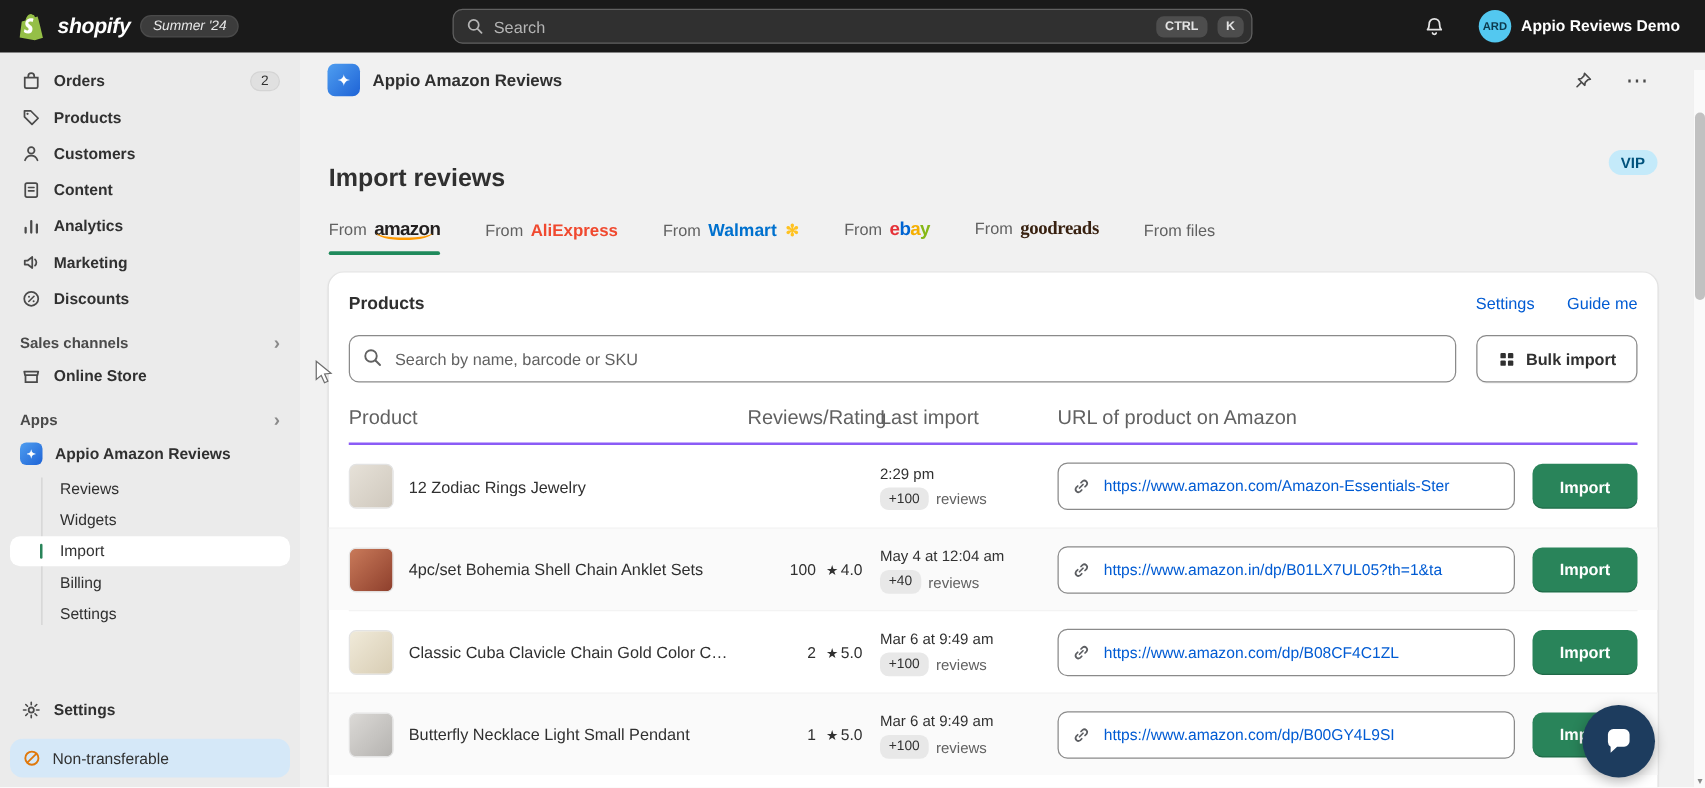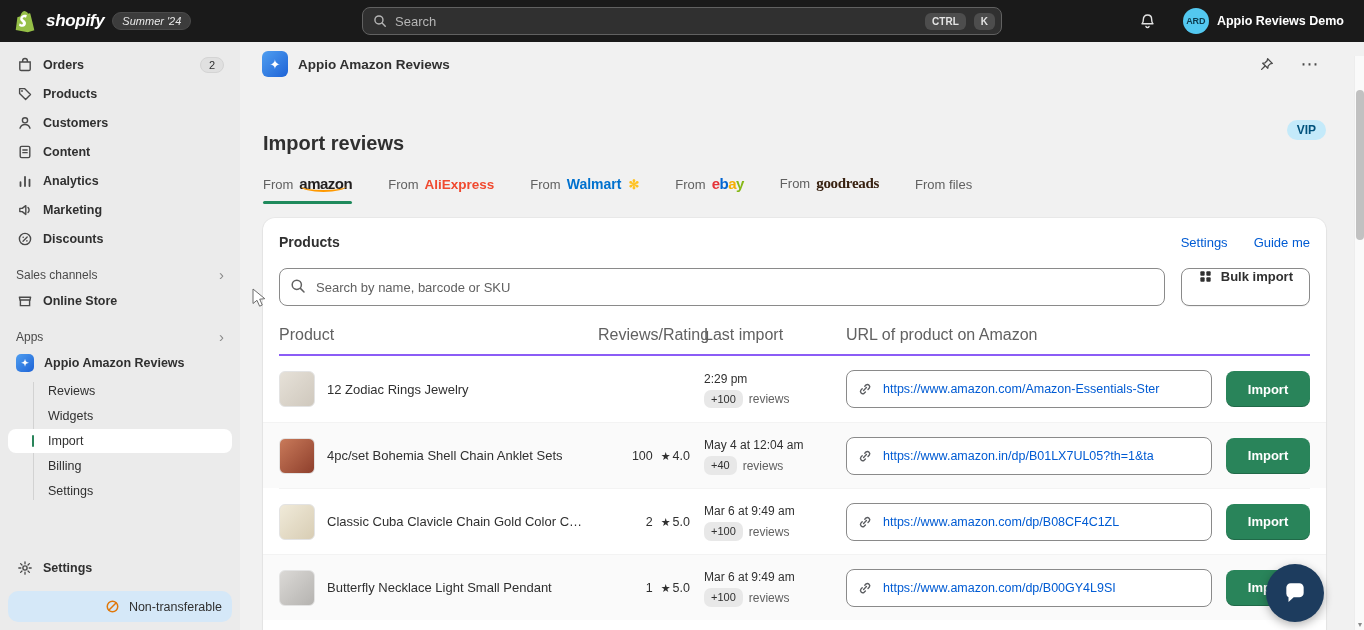--- a/index.html
+++ b/index.html
@@ -21,30 +21,30 @@
   .bell-btn { width:30px; height:30px; border-radius:8px; display:flex; align-items:center; justify-content:center; cursor:pointer; }
   .account { display:flex; align-items:center; gap:8px; cursor:pointer; padding:4px 6px; border-radius:8px; }
   .avatar { width:26px; height:26px; border-radius:50%; background:#53c8f0; color:#0c3a4d; font-size:9px; font-weight:700; display:flex; align-items:center; justify-content:center; }
   .account-name { color:#fff; font-size:12.5px; font-weight:700; white-space:nowrap; }
 
   
   .sidebar { position:absolute; top:42px; left:0; width:240px; bottom:0; background:#ebebeb; display:flex; flex-direction:column; padding-top:8px; z-index:30; }
   .side-item { display:flex; align-items:center; gap:10px; margin:1px 8px; padding:5px 8px; border-radius:8px; font-size:12.5px; font-weight:600; color:#303030; cursor:pointer; }
   .side-item .sicon { width:17px; height:17px; display:flex; align-items:center; justify-content:center; flex:0 0 17px; }
   .sbadge { margin-left:auto; background:#e0e0e0; border:1px solid #d4d4d4; color:#303030; font-size:11px; font-weight:500; padding:1px 8px; border-radius:10px; }
-  .side-header { display:flex; align-items:flex-end; justify-content:space-between; margin:14px 16px 4px 16px; font-size:12px; font-weight:400; color:#4a4a4a; cursor:pointer; }
+  .side-header { display:flex; align-items:flex-start; justify-content:space-between; margin:14px 16px 4px 16px; font-size:12px; font-weight:700; color:#4a4a4a; cursor:pointer; }
   .side-header .chev { font-size:15px; color:#8a8a8a; line-height:1; }
   .sub-list { position:relative; }
   .sub-list::before { content:''; position:absolute; left:33px; top:4px; bottom:4px; width:1px; background:#d2d2d2; }
   .sub-item { position:relative; margin:1px 8px; padding:5px 8px 5px 40px; border-radius:8px; font-size:12.5px; font-weight:500; color:#303030; cursor:pointer; }
   .sub-item.active { background:#ffffff; }
   .sub-item.active::before { content:''; position:absolute; left:24px; top:6px; bottom:6px; width:2px; border-radius:2px; background:#29845a; }
   .side-spacer { flex:1; }
   .settings-item { margin-bottom:6px; }
-  .side-footer { margin:4px 8px 8px 8px; background:#d5e8f8; border-radius:10px; display:flex; align-items:center; gap:9px; padding:8px 10px; font-size:12.5px; font-weight:500; color:#303030; cursor:pointer;justify-content:flex-end; }
+  .side-footer { margin:4px 8px 8px 8px; background:#d5e8f8; border-radius:10px; display:flex; align-items:center; gap:9px; padding:8px 10px; font-size:12.5px; font-weight:500; color:#303030; cursor:pointer; }
 
   
   .main { position:absolute; top:42px; left:240px; right:0; bottom:0; background:#f1f1f1; overflow:hidden; }
   .app-header { height:44px; display:flex; align-items:center; gap:10px; padding:0 22px; }
   .app-icon { width:26px; height:26px; border-radius:6px; background:linear-gradient(135deg,#4f9ef0,#1e63d6); display:flex; align-items:center; justify-content:center; color:#fff; font-size:13px; flex:0 0 26px; }
   .app-icon.small { width:18px; height:18px; border-radius:5px; font-size:9px; flex:0 0 18px; }
   .app-title { font-size:13.5px; font-weight:700; color:#303030; }
   .app-header-actions { margin-left:auto; display:flex; align-items:center; gap:16px; padding-right:18px; }
   .icon-btn { width:28px; height:28px; border-radius:8px; display:flex; align-items:center; justify-content:center; cursor:pointer; color:#4a4a4a; }
   .ellipsis { font-size:18px; color:#4a4a4a; letter-spacing:1px; line-height:1; }
@@ -71,21 +71,21 @@
   .card-head { display:flex; align-items:center; }
   .card-title { font-size:14px; font-weight:700; color:#303030; }
   .card-links { margin-left:auto; display:flex; gap:26px; }
   .link { color:#005bd3; font-size:13px; cursor:pointer; text-decoration:none; }
 
   .search-row { display:flex; gap:16px; margin-top:18px; }
   .prod-search { flex:1; position:relative; }
   .prod-search input { width:100%; height:38px; border:1px solid #8a8a8a; border-radius:8px; padding:0 12px 0 36px; font-size:13px; font-family:inherit; color:#303030; outline:none; background:#fff; }
   .prod-search input::placeholder { color:#616161; }
   .prod-search .mag { position:absolute; left:11px; top:10px; }
-  .bulk-btn { height:38px; background:#fff; border:1px solid #8a8a8a; border-radius:8px; display:flex; gap:8px; padding:0 16px; font-size:13px; font-weight:600; color:#303030; cursor:pointer; box-shadow:0 1px 0 rgba(0,0,0,.05); }
+  .bulk-btn { height:38px; background:#fff; border:1px solid #8a8a8a; border-radius:8px; display:flex; align-items:center; gap:8px; padding:0 16px; font-size:13px; font-weight:600; color:#303030; cursor:pointer; box-shadow:0 1px 0 rgba(0,0,0,.05); }
 
   .tgrid { display:grid; grid-template-columns: 1fr 92px 128px 366px 84px; gap:14px; align-items:center; }
   .thead { height:40px; margin-top:10px; font-size:16px; color:#616161; border-bottom:2px solid #8b5cf6; }
   .th-right { }
   .trow { height:66px; }
   .trow.alt { background:#fafafa; margin:0 -16px; padding:0 16px; }
   .trow + .trow { border-top:1px solid #f3f3f3; }
   .prod-cell { display:flex; align-items:center; gap:12px; min-width:0; }
   .thumb { width:36px; height:36px; border-radius:6px; border:1px solid #e3e3e3; flex:0 0 36px; }
   .thumb-0 { background:linear-gradient(135deg,#e6e1d8,#cfc8bd); }

